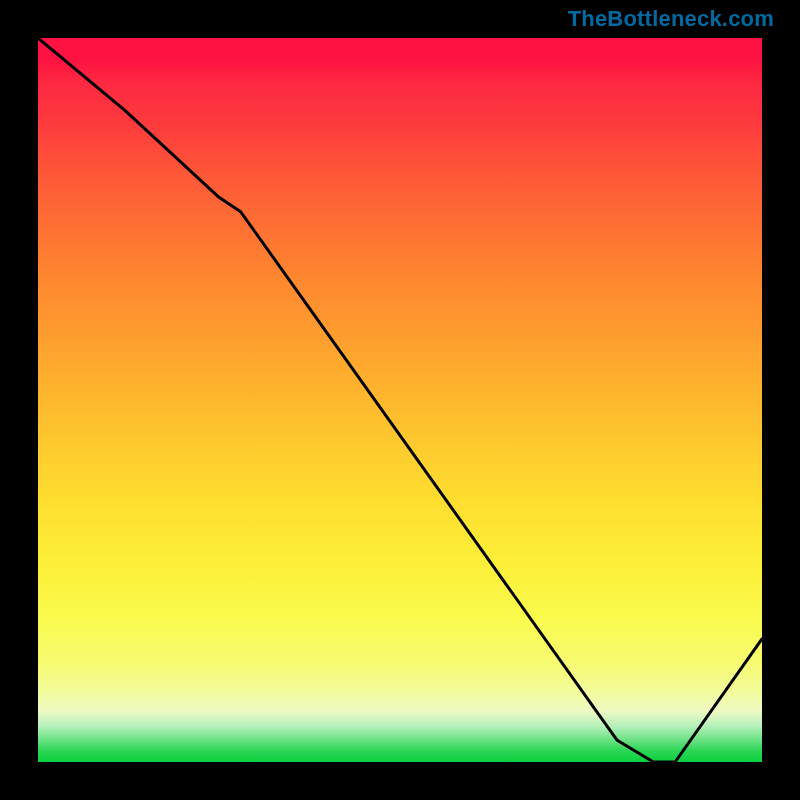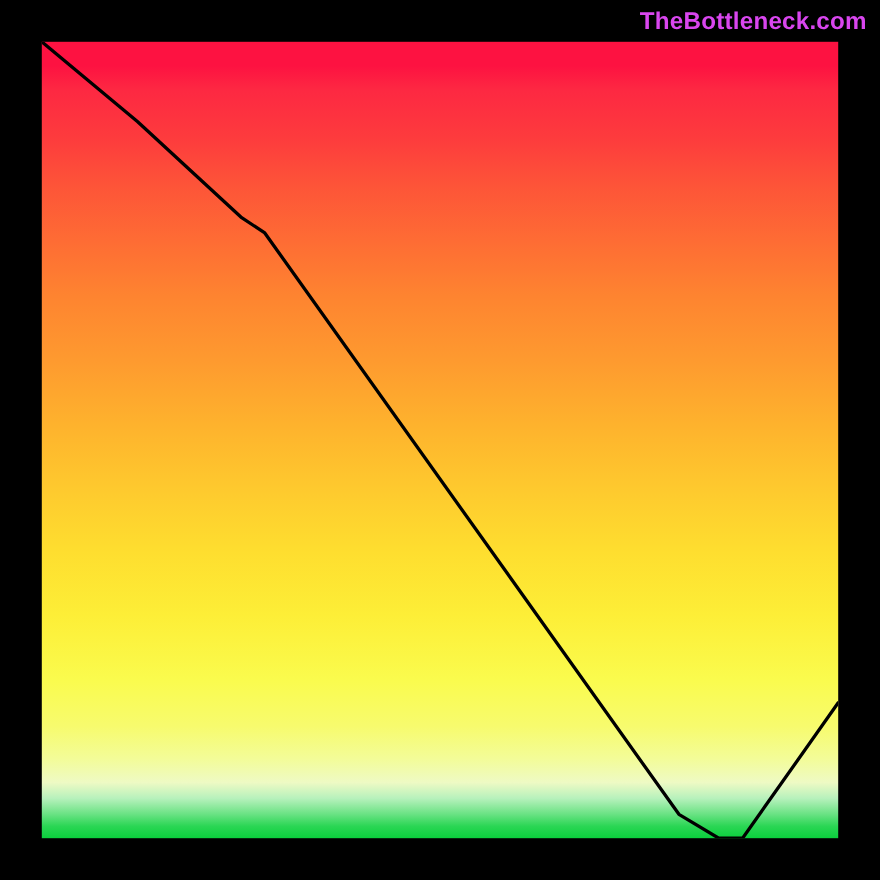--- a/index.html
+++ b/index.html
@@ -13,22 +13,22 @@
   }
   .frame {
     position: relative;
     width: 800px;
     height: 800px;
     background: #000;
   }
   .watermark {
     position: absolute;
     top: 6px;
-    right: 12px;
-    color: #d946ef;
+    right: 26px;
+    color: #0369a1;
     font-size: 22px;
     font-weight: 600;
     letter-spacing: 0.2px;
   }
   .plot-area {
     position: absolute;
     left: 38px;
     top: 38px;
     width: 724px;
     height: 724px;

